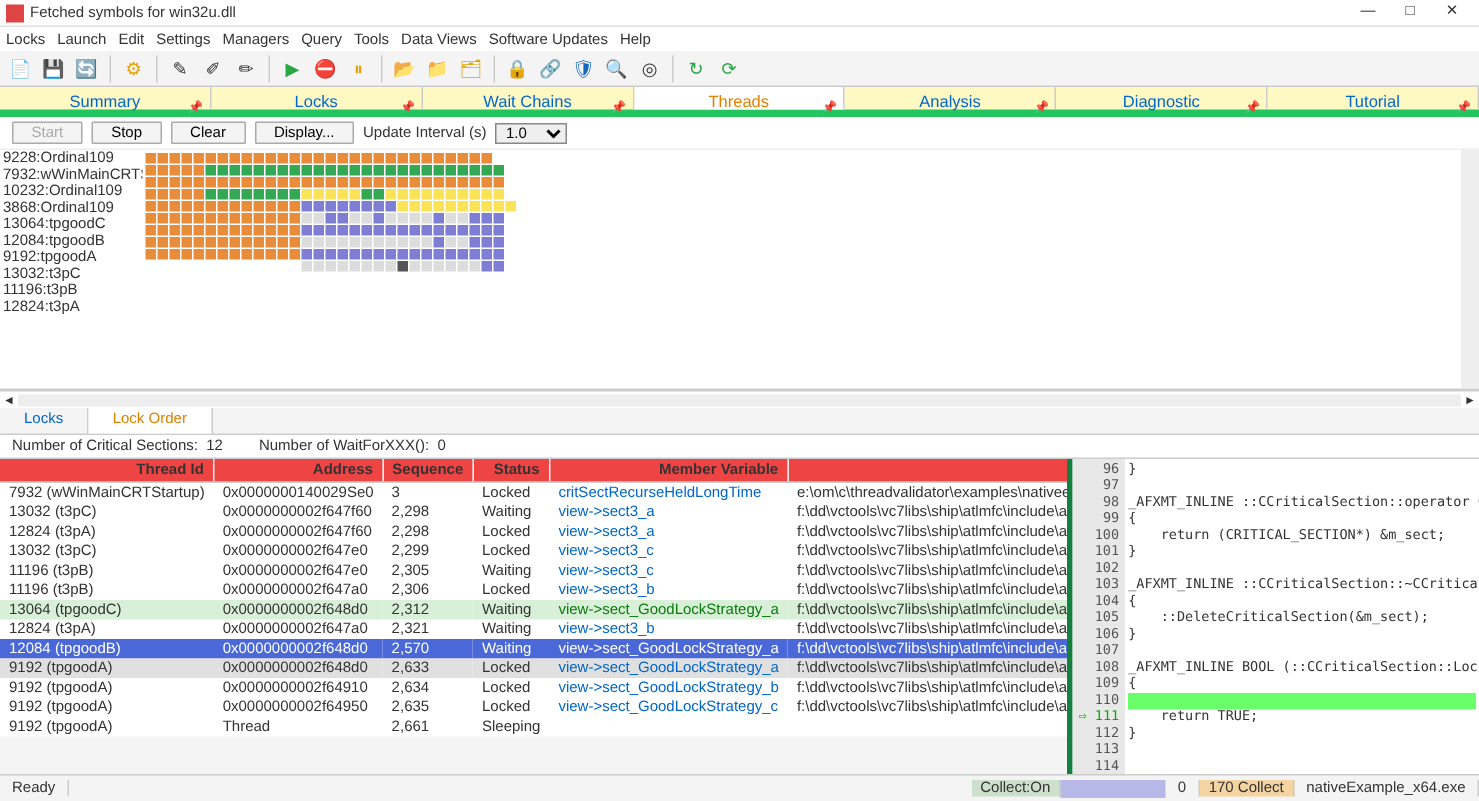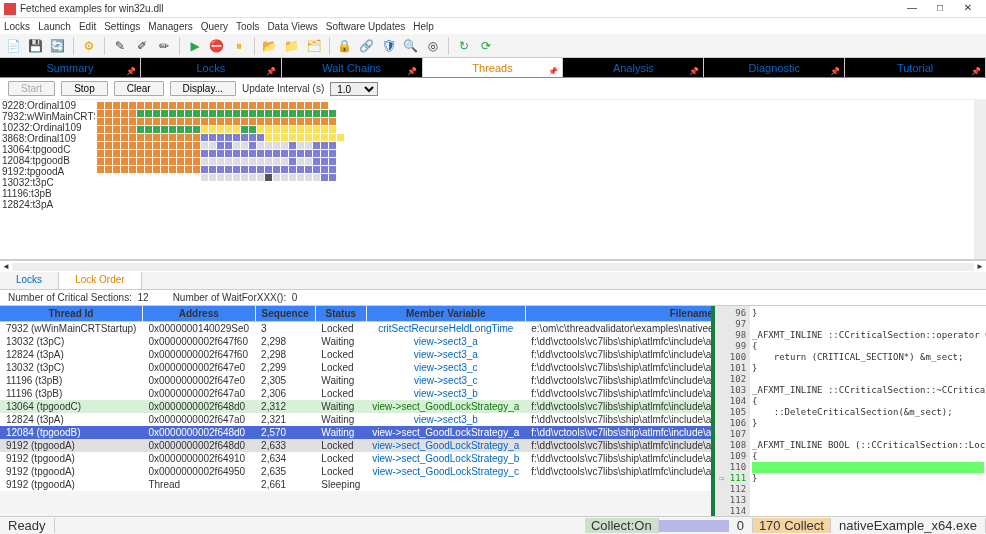--- a/index.html
+++ b/index.html
@@ -6,21 +6,21 @@
 body { font-family: "Segoe UI", Tahoma, sans-serif; font-size: 10px; background: #fff; color: #333; width: 986px; height: 534px; overflow: hidden; display: flex; flex-direction: column; }
 .titlebar { height: 18px; background: #fff; display: flex; align-items: center; padding: 0 4px; border-bottom: 1px solid #e0e0e0; }
 .titlebar .tb-icon { width: 12px; height: 12px; background: #d44; margin-right: 4px; }
 .titlebar .tb-title { flex: 1; font-size: 10px; color: #333; }
 .titlebar .wbtn { width: 28px; height: 16px; text-align: center; line-height: 14px; font-size: 10px; color: #333; }
 .menubar { height: 16px; padding: 0 4px; display: flex; gap: 8px; font-size: 10px; color: #333; align-items: center; }
 .menubar span { cursor: default; }
 .toolbar { height: 24px; background: #f4f4f4; border-bottom: 1px solid #ccc; display: flex; align-items: center; padding: 0 4px; gap: 2px; }
 .tbtn { width: 20px; height: 20px; display: flex; align-items: center; justify-content: center; border: 1px solid transparent; font-size: 12px; }
 .sep { width: 1px; height: 18px; background: #ccc; margin: 0 3px; }
-.tabbar { height: 20px; display: flex; border-bottom: 1px solid #22c55e; background: #000000; }
+.tabbar { height: 20px; display: flex; border-bottom: 5px solid #22c55e; background: #fef9c3; }
 .tab { flex: 1; text-align: center; line-height: 20px; font-size: 11px; color: #0066cc; border-right: 1px solid #ccc; position: relative; }
 .tab.active { color: #e08000; background: #fff; }
 .tab .pin { position: absolute; right: 4px; top: 4px; font-size: 8px; color: #888; }
 .controls { height: 22px; display: flex; align-items: center; gap: 6px; padding: 2px 8px; background: #fff; border-bottom: 1px solid #eee; }
 .cbtn { padding: 1px 12px; border: 1px solid #aaa; background: #f4f4f4; font-size: 10px; border-radius: 1px; }
 .cbtn.disabled { color: #aaa; }
 .clabel { font-size: 10px; }
 .cinput { border: 1px solid #888; font-size: 10px; padding: 0 2px; height: 14px; }
 .top-split { display: flex; height: 160px; border-bottom: 1px solid #ccc; }
 .thread-list { width: 95px; overflow: hidden; font-size: 10px; line-height: 11px; }
@@ -38,48 +38,48 @@
 .hscroll { height: 12px; display: flex; align-items: center; border-top: 1px solid #ccc; }
 .hscroll .arrow { width: 12px; text-align: center; font-size: 8px; }
 .hscroll .track { flex: 1; height: 8px; background: #eee; }
 .bottom-tabs { height: 18px; display: flex; border-bottom: 1px solid #ccc; background: #f4f4f4; }
 .btab { padding: 2px 16px; font-size: 10px; color: #0066cc; border-right: 1px solid #ccc; }
 .btab.active { color: #e08000; background: #fff; }
 .infobar { padding: 2px 8px; font-size: 10px; display: flex; gap: 24px; }
 .table-area { flex: 1; display: flex; overflow: hidden; border-top: 1px solid #ccc; }
 .table-wrap { flex: 1; overflow: auto; background: #f4f4f4; }
 table { border-collapse: collapse; width: 100%; font-size: 10px; background: #fff; }
-th { text-align: center; padding: 2px 6px; font-weight: bold; background: #3b82f6; border-bottom: 1px solid #ccc; border-right: 1px solid #eee; }
+th { text-align: right; padding: 2px 6px; font-weight: bold; background: #ef4444; border-bottom: 1px solid #ccc; border-right: 1px solid #eee; }
 td { padding: 1px 6px; border-bottom: 0; white-space: nowrap; }
 tr.hl-green td { background: #d8f0d8; }
 tr.hl-green .mvar { color: #0a7a0a; }
 tr.sel td { background: #4a68d8; color: #fff; }
 tr.sel .mvar { color: #fff; }
 tr.hl-alt td { background: #e0e0e0; }
-.mvar { color: #0066cc; text-align: center; }
+.mvar { color: #0066cc; }
 .code-pane { width: 275px; border-left: 4px solid #15803d; display: flex; font-family: Consolas, monospace; font-size: 9px; overflow: hidden; }
 .gutter { background: #e8e8e8; text-align: right; padding: 2px 4px; color: #555; }
 .gutter div { height: 11px; line-height: 11px; }
 .code { flex: 1; padding: 2px 2px; overflow: hidden; }
 .code div { height: 11px; line-height: 11px; white-space: pre; }
 .code .hl-line { background: #6aff6a; }
 .gutter .marker { color: #0a0; }
-.statusbar { height: 18px; border-top: 1px solid #ccc; display: flex; align-items: center; font-size: 13px; background: #f4f4f4; }
+.statusbar { height: 18px; border-top: 1px solid #ccc; display: flex; align-items: center; font-size: 10px; background: #f4f4f4; }
 .statusbar .seg { padding: 0 8px; border-right: 1px solid #ccc; }
 .statusbar .fill { flex: 1; }
 .statusbar .col-collect { background: #cce0cc; padding: 0 6px; }
 .statusbar .col-bar { width: 70px; background: #b8b8e8; height: 12px; }
 .statusbar .col-run { background: #f4d4a0; padding: 0 6px; }
 </style>
 </head>
 <body>
 
 <div class="titlebar">
   <div class="tb-icon"></div>
-  <div class="tb-title">Fetched examples for win32u.dll</div>
+  <div class="tb-title">Fetched symbols for win32u.dll</div>
   <div class="wbtn">—</div>
   <div class="wbtn">□</div>
   <div class="wbtn">✕</div>
 </div>
 
 <div class="menubar" id="menubar">
     <span>Locks</span>
     <span>Launch</span>
     <span>Edit</span>
     <span>Settings</span>
@@ -646,20 +646,21 @@
         <div>}</div>
         <div></div>
         <div>_AFXMT_INLINE ::CCriticalSection::~CCriticalSection</div>
         <div>{</div>
         <div>    ::DeleteCriticalSection(&amp;m_sect);</div>
         <div>}</div>
         <div></div>
         <div>_AFXMT_INLINE BOOL (::CCriticalSection::Lock())</div>
         <div>{</div>
         <div class="hl-line"></div>
+        <div>    return TRUE;</div>
         <div>}</div>
         <div></div>
       </div>
   </div>
 </div>
 
 <div class="statusbar">
   <div class="seg">Ready</div>
   <div class="fill"></div>
   <div class="seg col-collect">Collect:On</div>

